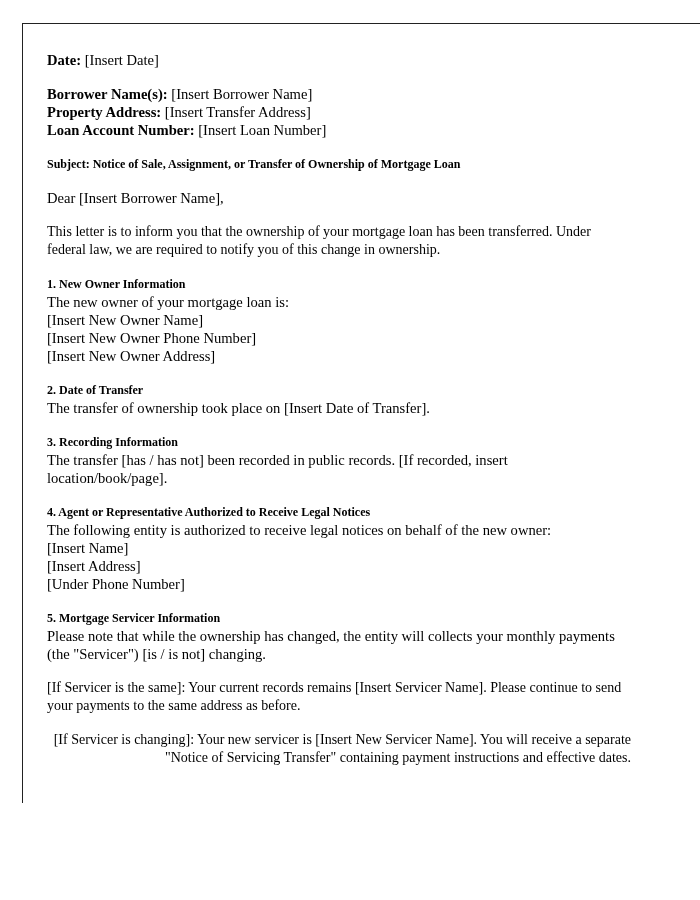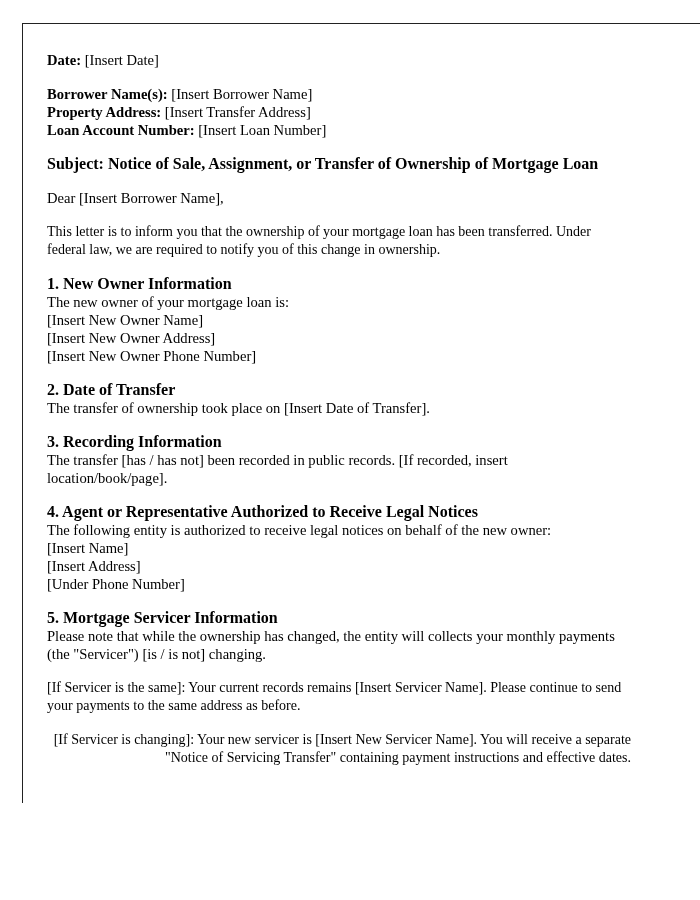--- a/index.html
+++ b/index.html
@@ -53,21 +53,21 @@
     white-space: normal;
   }
 
   .para {
     font-size: 14px;
     line-height: 18px;
     margin: 0;
   }
 
   .heading {
-    font-size: 16px;
+    font-size: 12px;
     line-height: 18px;
     font-weight: bold;
     margin: 0;
   }
 
   .label {
     font-weight: bold;
   }
 </style>
 </head>
@@ -95,22 +95,22 @@
     </div>
 
     <div class="block">
       <p class="para">This letter is to inform you that the ownership of your mortgage loan has been transferred. Under federal law, we are required to notify you of this change in ownership.</p>
     </div>
 
     <div class="block">
       <div class="heading">1. New Owner Information</div>
       <div class="line">The new owner of your mortgage loan is:</div>
       <div class="line">[Insert New Owner Name]</div>
+      <div class="line">[Insert New Owner Phone Number]</div>
       <div class="line">[Insert New Owner Address]</div>
-      <div class="line">[Insert New Owner Phone Number]</div>
     </div>
 
     <div class="block">
       <div class="heading">2. Date of Transfer</div>
       <div class="line">The transfer of ownership took place on [Insert Date of Transfer].</div>
     </div>
 
     <div class="block">
       <div class="heading">3. Recording Information</div>
       <div class="line">The transfer [has / has not] been recorded in public records. [If recorded, insert location/book/page].</div>

